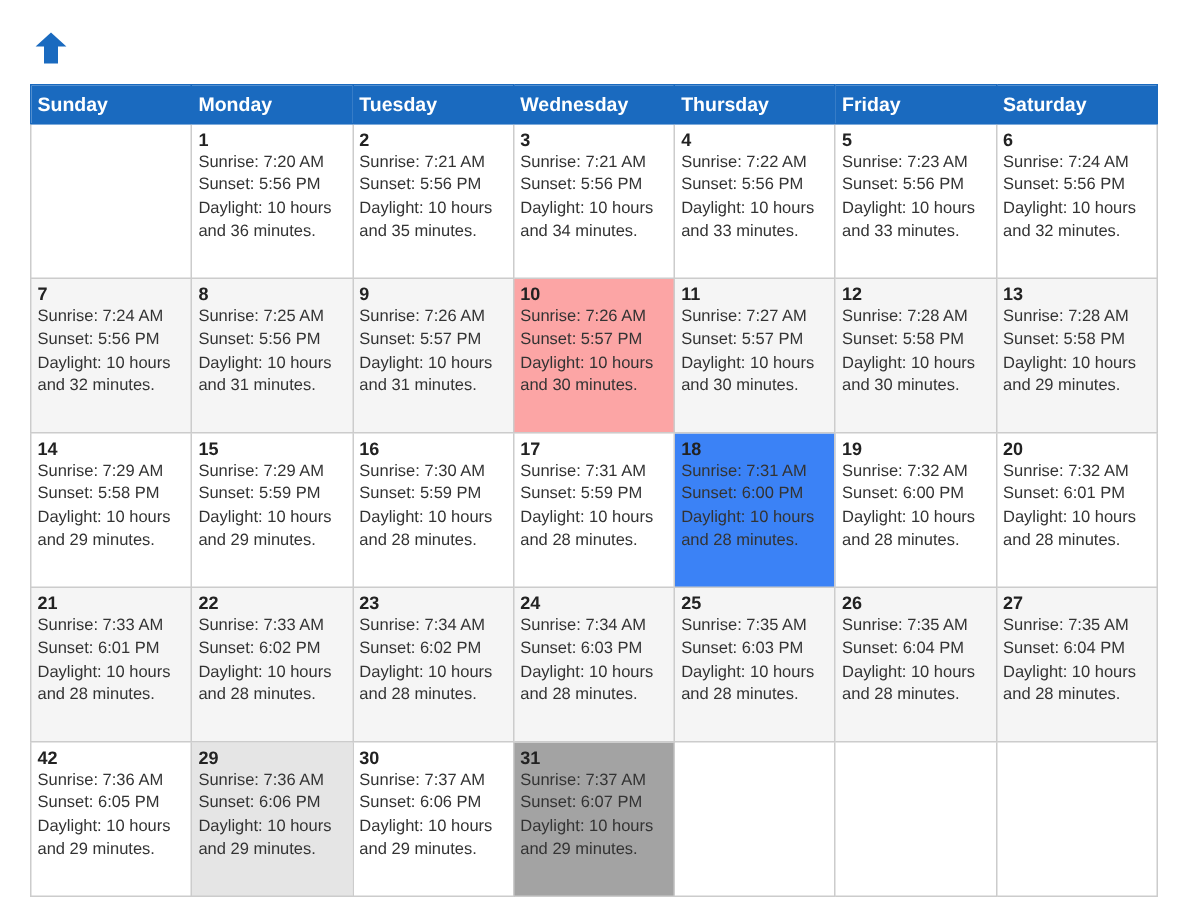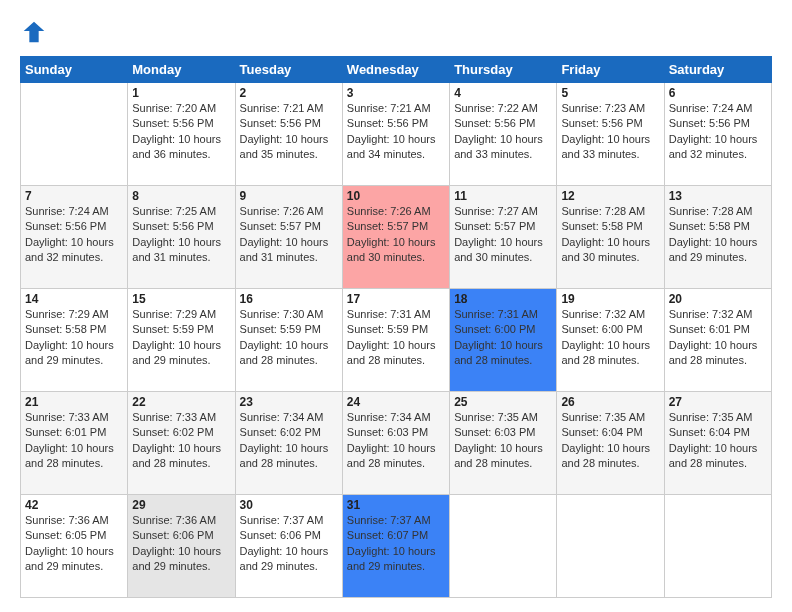--- a/index.html
+++ b/index.html
@@ -345,21 +345,21 @@
 Daylight: 10 hours
 and 29 minutes.</div>
           </td>
           <td style="background: rgb(255, 255, 255);">
             <span class="day-num">30</span>
             <div class="day-info" style="white-space: pre-line;">Sunrise: 7:37 AM
 Sunset: 6:06 PM
 Daylight: 10 hours
 and 29 minutes.</div>
           </td>
-          <td style="background: #3b82f6;">
+          <td style="background: #a3a3a3;">
             <span class="day-num">31</span>
             <div class="day-info" style="white-space: pre-line;">Sunrise: 7:37 AM
 Sunset: 6:07 PM
 Daylight: 10 hours
 and 29 minutes.</div>
           </td>
           <td class="empty-cell" style="background: rgb(255, 255, 255);"></td>
           <td class="empty-cell" style="background: rgb(255, 255, 255);"></td>
           <td class="empty-cell" style="background: rgb(255, 255, 255);"></td>
         </tr>

